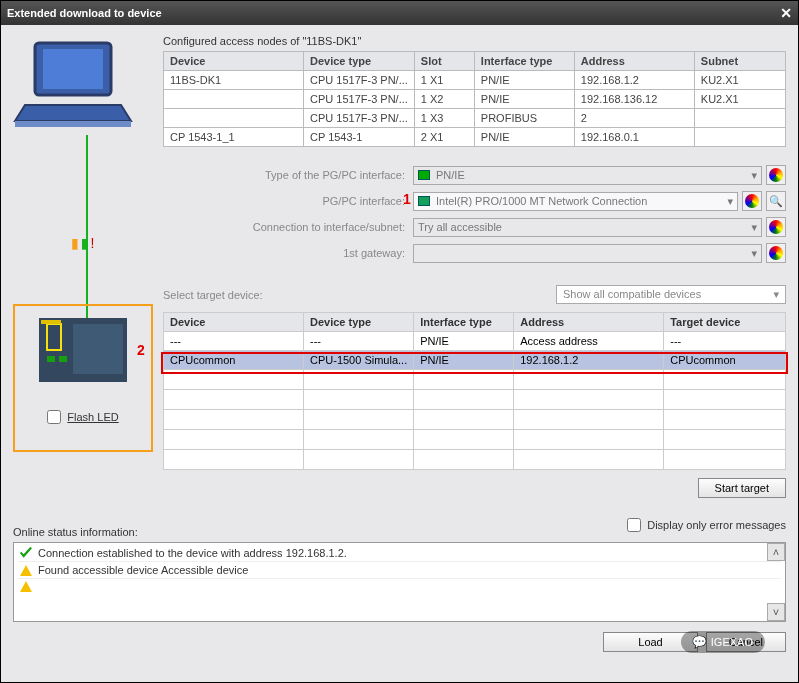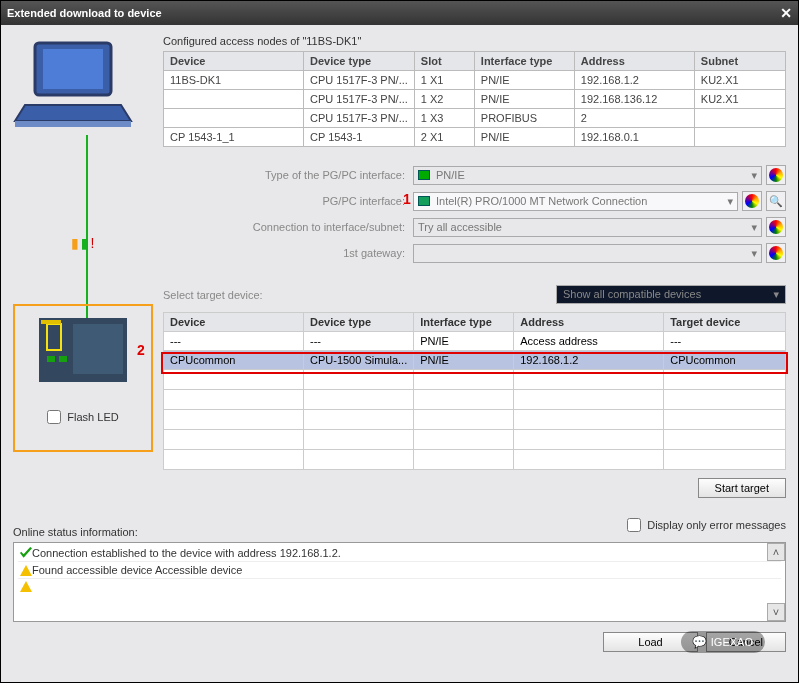--- a/index.html
+++ b/index.html
@@ -23,47 +23,47 @@
   .form-row .combo .arrow { margin-left:auto; color:#777; }
   .form-row .iconbtn { width:20px; height:20px; margin-left:4px; display:flex; align-items:center; justify-content:center; border:1px solid #aaa; background:#f0f0f2; }
   .form-row .combo.darker { background:#e8e8ea; }
   .net-icon { display:inline-block; width:12px; height:10px; background:#0a0; margin-right:6px; border:1px solid #055;}
   .net-icon.teal { background:#14a05c;}
   .redbox { border:2px solid #e00000; }
   .red-num { color:#e00000; font-weight:bold; font-size:14px; position:absolute; }
   
   .sel-row { display:flex; align-items:center; margin-top:22px; }
   .sel-row label { color:#888; }
-  .sel-row .combo2 { margin-left:auto; width:230px; border:1px solid #aaa; background:#0f172a; color:#888; padding:2px 6px; display:flex; }
+  .sel-row .combo2 { margin-left:auto; width:230px; border:1px solid #aaa; background:#ffffff; color:#888; padding:2px 6px; display:flex; }
   .sel-row .combo2 .arrow{margin-left:auto;}
   
   table.grid2 { width:100%; border-collapse:collapse; margin-top:4px; background:#fff; }
   table.grid2 th, table.grid2 td { border:1px solid #ccc; padding:3px 6px; text-align:left; background:#fff; white-space:nowrap; overflow:hidden; text-overflow:ellipsis;}
   table.grid2 th { background:#e4e6ea; color:#333;}
   table.grid2 tr.selected td { background:#b7c3e0; }
   table.grid2 tr.empty td { height:20px;}
   .target-wrap { position:relative; }
   .redbox2 { position:absolute; border:2px solid #e00000; pointer-events:none; }
   
   .plc-col { width:150px; position:relative; }
   .plc-box { position:absolute; top:-4px; left:0; width:140px; height:148px; border:2px solid #f59f1a; display:flex; flex-direction:column; align-items:center; padding-top:6px;}
   .plc-svg-wrap{height:80px;}
-  .flash { margin-top:18px; display:flex; align-items:center; gap:6px; color:#333;}
+  .flash { margin-top:18px; display:flex; align-items:center; gap:6px; color:#333;text-decoration:underline;}
   .flash input{width:14px;height:14px;}
   
   .searchrow { display:flex; margin-top:8px; }
   .searchrow .sp{flex:1;}
   .btn { border:1px solid #888; background:linear-gradient(#fdfdfd,#e4e4e4); padding:3px 16px; cursor:pointer; }
   
   .status-label { margin-top:14px; color:#333;}
   .status-head { display:flex; align-items:center;}
   .status-head .chk { margin-left:auto; display:flex; align-items:center; gap:6px; color:#333;}
   .status-box { margin-top:4px; border:1px solid #999; background:#fff; height:80px; overflow:hidden; position:relative;}
   .status-list { padding:2px 4px;}
-  .status-item { display:flex; align-items:center; padding:2px 2px; border-bottom:1px solid #eee; color:#333;}
+  .status-item { display:flex; align-items:center; gap:6px; padding:2px 2px; border-bottom:1px solid #eee; color:#333;}
   .status-item:last-child{border-bottom:none;}
   .ic-ok { width:12px;height:12px; background:#16a010; display:inline-block; clip-path:polygon(0 50%,30% 90%,100% 10%,85% 0,30% 60%,10% 40%);}
   .ic-warn { width:0;height:0; border-left:6px solid transparent; border-right:6px solid transparent; border-bottom:11px solid #f5c000; display:inline-block; position:relative;}
   .scroll-up,.scroll-dn{position:absolute; right:0; width:18px; height:18px; background:#e6e6e6; border:1px solid #aaa; display:flex; align-items:center; justify-content:center; color:#555; cursor:pointer;}
   .scroll-up{top:0;} .scroll-dn{bottom:0;}
   
   .footer { display:flex; margin-top:10px; align-items:center;}
   .footer .sp{flex:1;}
   .brand { position:absolute; right:34px; bottom:30px; color:#fff; background:rgba(0,0,0,0.35); border-radius:14px; padding:4px 12px; font-size:12px;}
   

